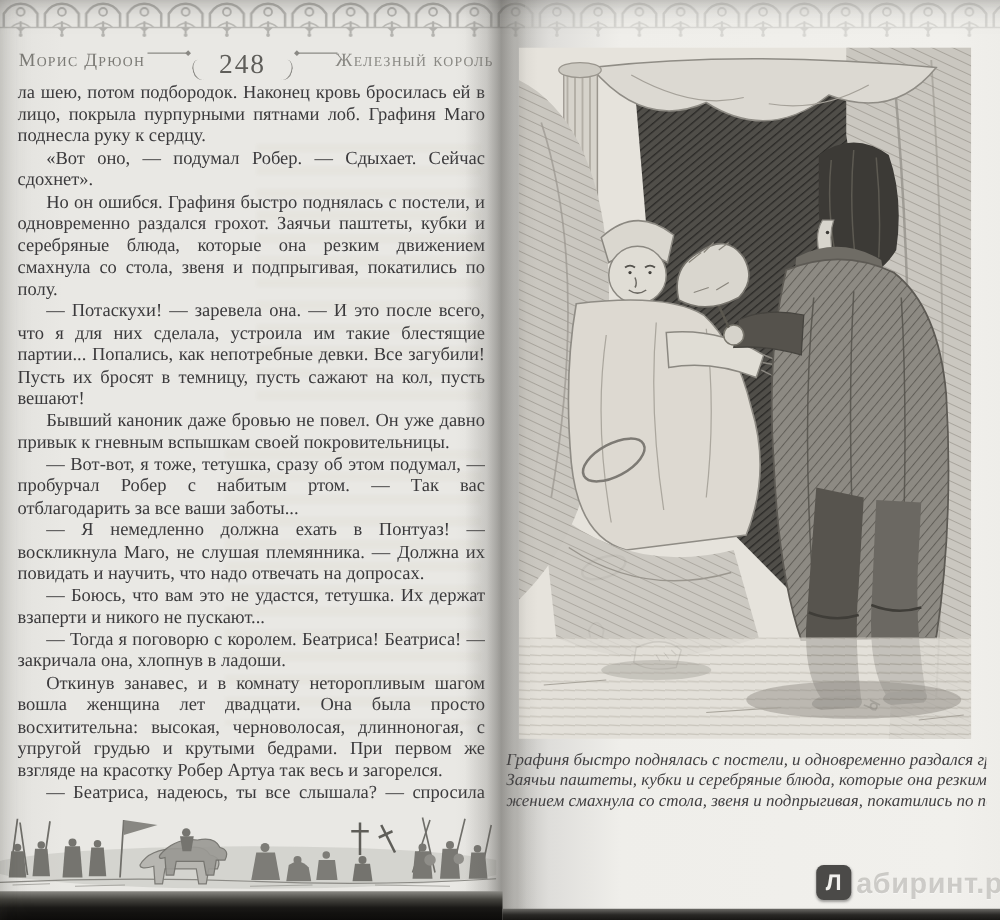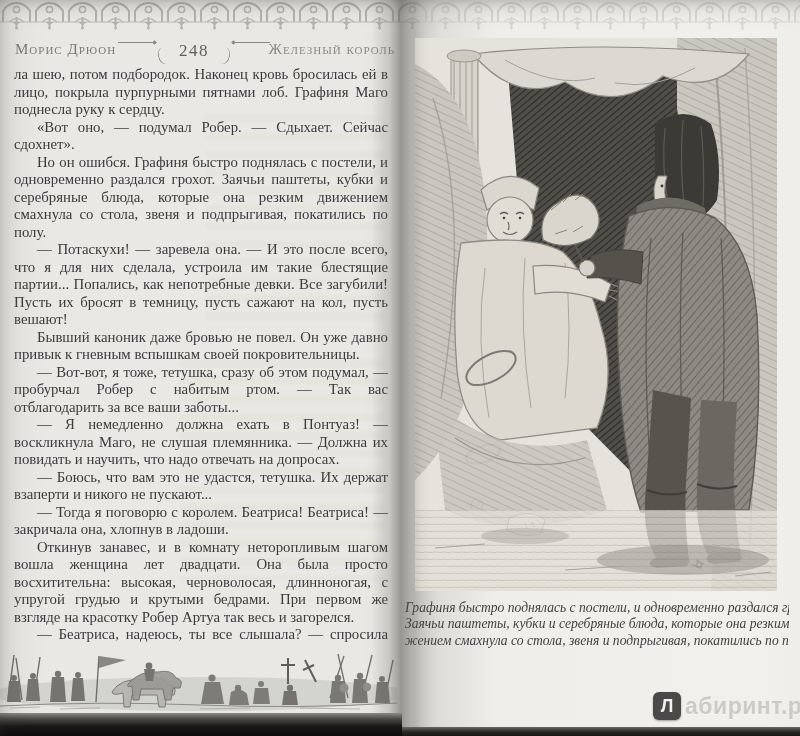--- a/index.html
+++ b/index.html
@@ -22,21 +22,21 @@
   .page-header{position:absolute;left:0;top:38px;width:397px;height:24px;color:#75746f;}
   .author{position:absolute;left:15px;top:3px;font-variant-caps:small-caps;font-size:15px;letter-spacing:1px;color:#7b7a75;}
   .book-title{position:absolute;right:2px;top:3px;font-variant-caps:small-caps;font-size:15px;letter-spacing:1px;color:#8a8984;white-space:nowrap;}
   .pn-wrap{position:absolute;left:118px;top:0;width:152px;height:24px;display:flex;align-items:center;}
   .pn-line{flex:1;height:1px;background:#8a8984;position:relative;top:-8px;}
   .pn-line.left::after{content:"";position:absolute;right:-2px;top:-2px;width:5px;height:5px;background:#8a8984;transform:rotate(45deg) scale(.65);}
   .pn-line.right::before{content:"";position:absolute;left:-2px;top:-2px;width:5px;height:5px;background:#8a8984;transform:rotate(45deg) scale(.65);}
   .pn-arc{width:13px;height:17px;position:relative;top:5px;}
   .pn-arc.left{border-left:1.5px solid #8a8984;border-radius:50% 0 0 50% / 55% 0 0 55%;transform:rotate(-16deg);margin-left:3px;}
   .pn-arc.right{border-right:1.5px solid #8a8984;border-radius:0 50% 50% 0 / 0 55% 55% 0;transform:rotate(16deg);margin-right:3px;}
-  .pn{font-size:17px;color:#5f5e5a;padding:0 7px;letter-spacing:1.5px;position:relative;top:1px;}
+  .pn{font-size:22px;color:#5f5e5a;padding:0 7px;letter-spacing:1.5px;position:relative;top:1px;}
 
   .body-text{
     position:absolute;left:14px;top:66px;width:374px;height:578px;overflow:hidden;
     font-size:14.8px;line-height:17.5px;color:#3b3a3c;text-align:justify;
   }
   .body-text p{margin:0;text-indent:1.55em;}
   .body-text p.first{text-indent:0;}
 
   
   .bleed{position:absolute;pointer-events:none;opacity:.5;

